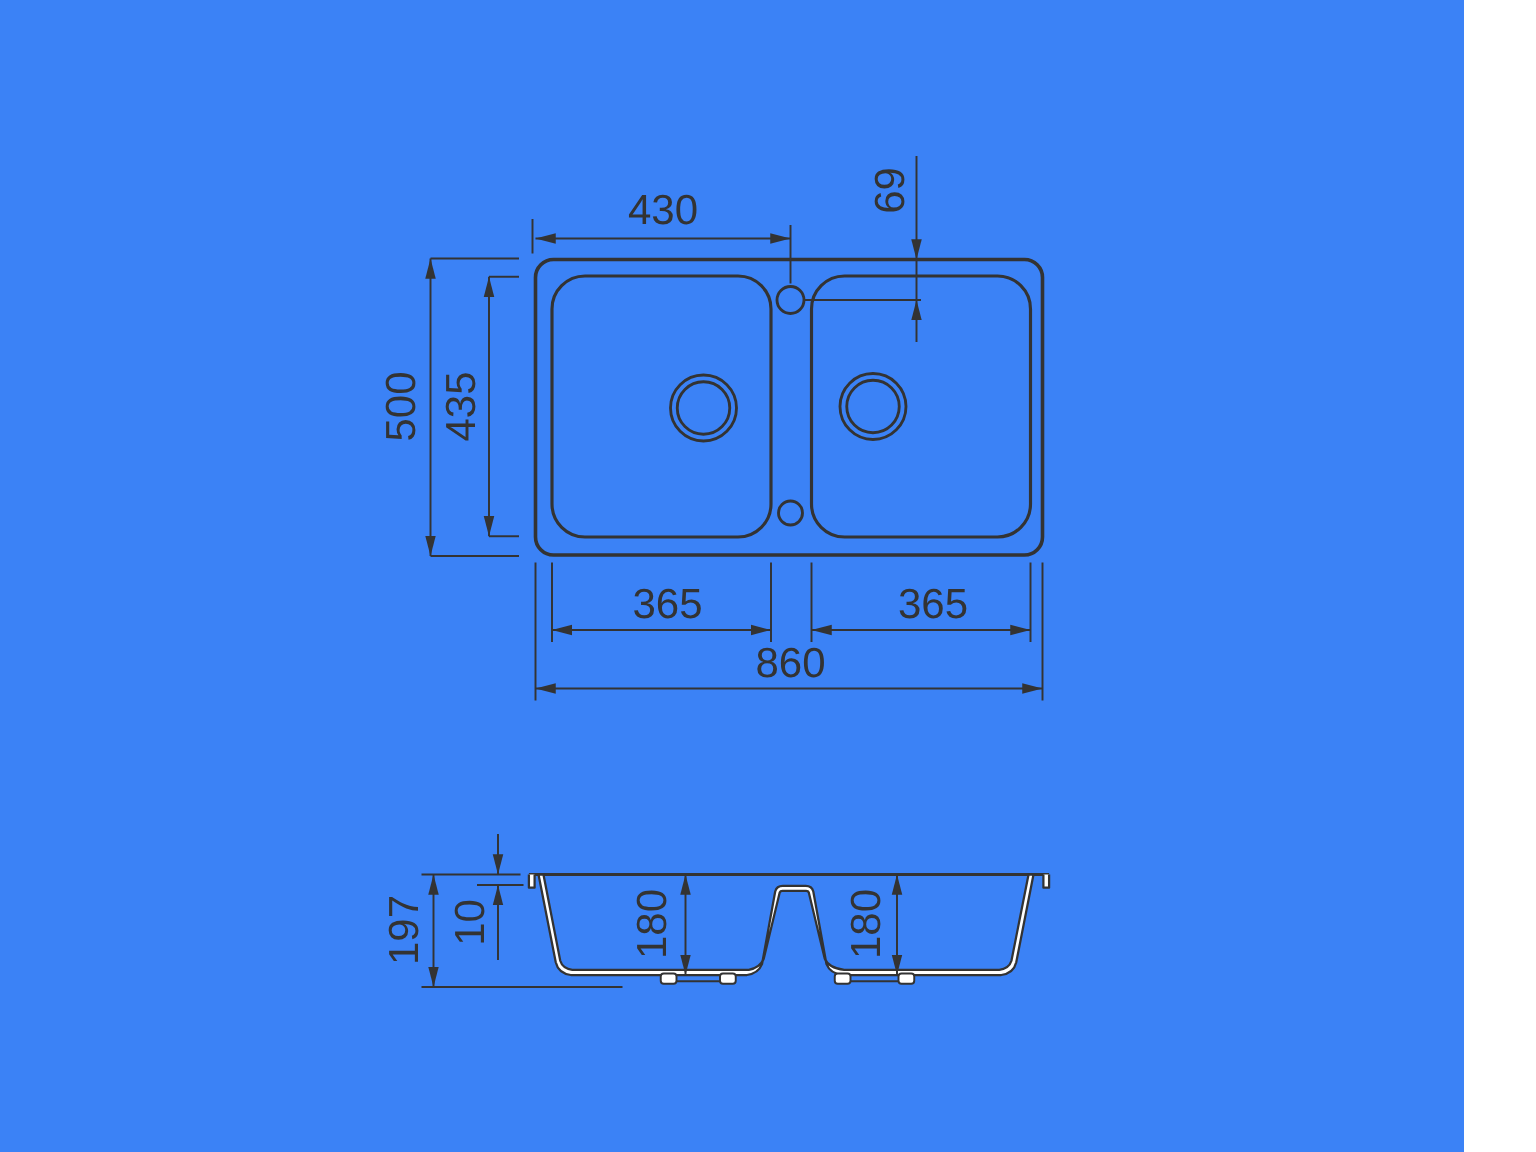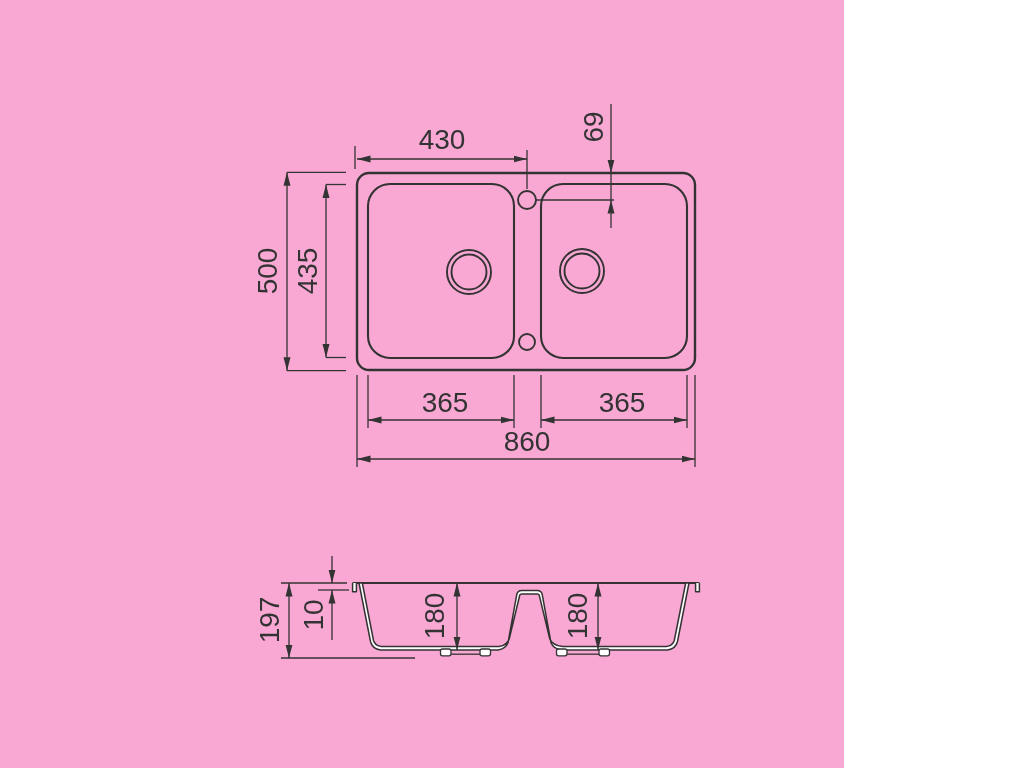--- a/index.html
+++ b/index.html
@@ -1,16 +1,16 @@
 <!DOCTYPE html>
 <html><head>
 <meta charset="utf-8">
 <style>
   html,body{margin:0;padding:0;background:#fff;}
-  .stage{position:relative;width:844px;height:768px;background:#f9a8d4;overflow:hidden;
+  .stage{position:relative;width:976px;height:768px;background:#3b82f6;overflow:hidden;
          font-family:"Liberation Sans", sans-serif;text-align:center;}
   svg text{font-family:"Liberation Sans", sans-serif;font-size:28px;fill:#333;}
   .outline{fill:none;stroke:#333;stroke-width:2.4;stroke-linejoin:round;}
   .outline2{fill:none;stroke:#333;stroke-width:2.1;stroke-linejoin:round;}
   .thin{fill:none;stroke:#333;stroke-width:1.9;}
   .dim{fill:none;stroke:#333;stroke-width:1.3;}
   .sheet{fill:#ffffff;stroke:#333;stroke-width:1.5;stroke-linejoin:round;}
   .foot{fill:#ffffff;stroke:#333;stroke-width:1.3;}
 </style>
 </head>

